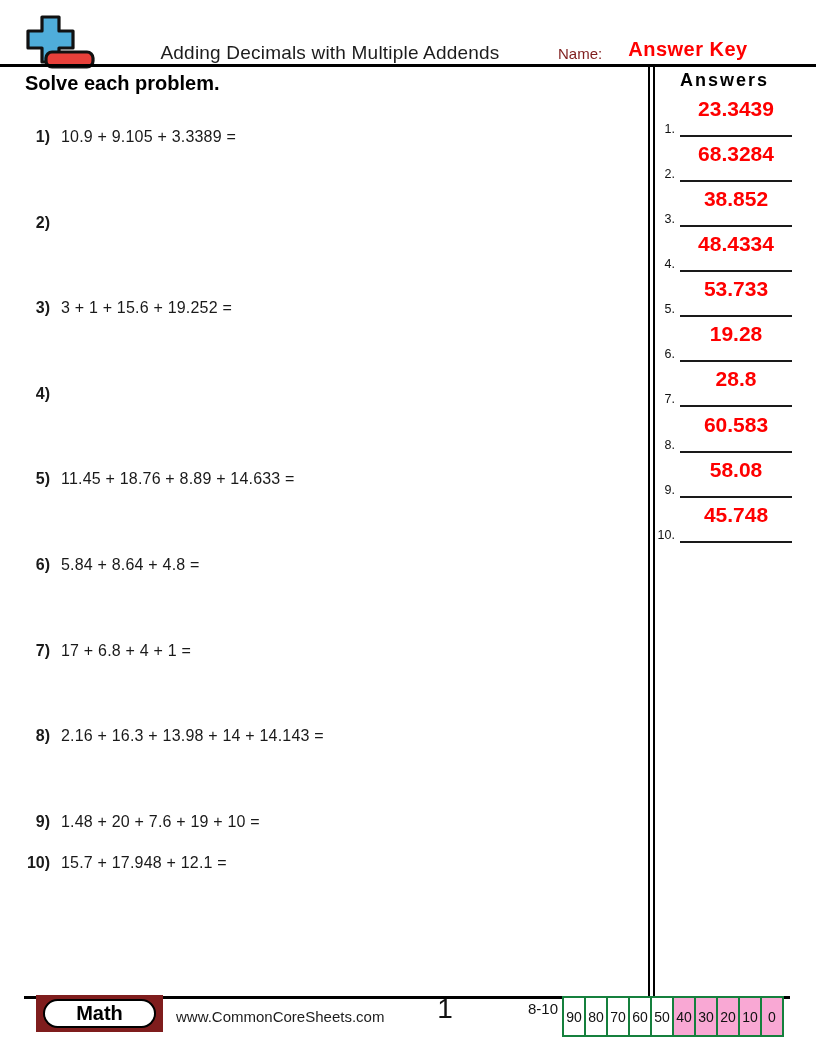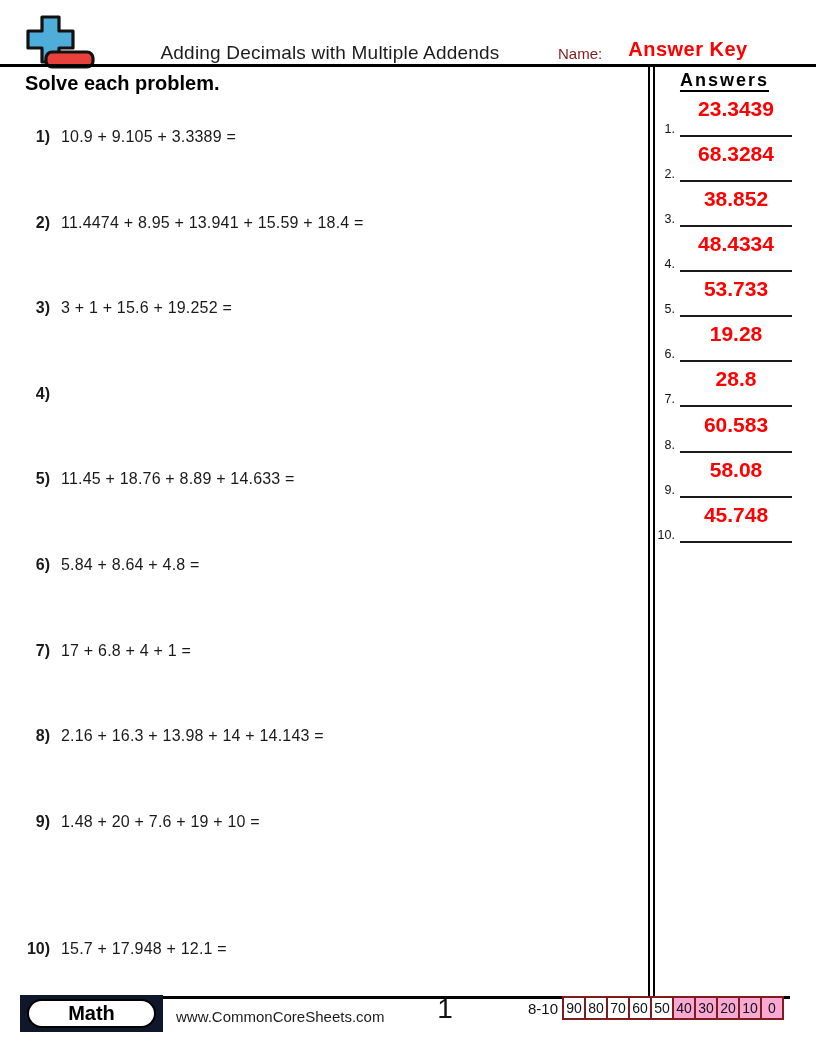--- a/index.html
+++ b/index.html
@@ -30,43 +30,43 @@
 
   
   .problem { position:absolute; left:0; width:640px; display:flex; align-items:baseline; }
   .pnum { width:50px; text-align:right; font-size:16px; font-weight:700; color:#1a1a1a; flex:0 0 50px; }
   .pexpr { margin-left:11px; font-size:16px; color:#1a1a1a; letter-spacing:.2px; }
 
   
   .answers-header {
     position:absolute; left:657px; top:70px; width:135px; text-align:center;
     font-size:18px; font-weight:700; letter-spacing:2px; color:#000;
-    text-decoration:underline; text-underline-offset:4px; text-decoration-thickness:2px;
+    text-underline-offset:4px; text-decoration-thickness:2px;
   }
   .answer-row { position:absolute; left:652px; width:140px; height:34px; display:flex; align-items:flex-end; }
   .anum { flex:0 0 28px; text-align:right; font-size:12.5px; color:#111; padding-right:5px; padding-bottom:1px; }
   .aline {
     flex:1; border-bottom:2px solid #1a1a1a; text-align:center;
     font-size:21px; font-weight:700; color:#fe0000; line-height:1.15; padding-bottom:14px;
   }
 
   
   .footer-rule { position:absolute; left:24px; top:996px; width:766px; height:3px; background:#000; }
-  .math-badge { position:absolute; left:20px; top:995px; width:143px; height:37px; background:#0f172a; }
+  .math-badge { position:absolute; left:36px; top:995px; width:127px; height:37px; background:#7f1d1d; }
   .math-pill {
     position:absolute; left:7px; top:4px; right:7px; bottom:4px; background:#fff;
     border:2.5px solid #000; border-radius:15px; display:flex; align-items:center; justify-content:center;
     font-size:20px; font-weight:700; color:#000;
   }
   .website { position:absolute; left:176px; top:1008px; font-size:15px; color:#1c1c1c; }
   .page-number { position:absolute; left:400px; top:993px; width:90px; text-align:center; font-size:28px; color:#111; }
   .score-range { position:absolute; left:486px; top:1000px; width:72px; text-align:right; font-size:15px; color:#111; }
   .score-strip { position:absolute; left:562px; top:996px; display:flex; }
   .score-cell {
-    width:24px; height:24px; margin-left:-2px; border:2px solid #7f1d1d; background:#fff;
+    width:24px; height:41px; margin-left:-2px; border:2px solid #15803d; background:#fff;
     display:flex; align-items:center; justify-content:center; font-size:14px; color:#111;
   }
   .score-cell:first-child { margin-left:0; }
   .score-cell.hl { background:#f9a8d4; }
 </style>
 </head>
 <body>
 
 <div class="logo">
   <svg width="80" height="56" viewBox="0 0 80 56" xmlns="http://www.w3.org/2000/svg">
@@ -81,21 +81,20 @@
 <div class="instruction">Solve each problem.</div>
 
 <div class="divider"></div>
 
 <div class="problem" style="top:128px">
   <span class="pnum">1)</span>
   <span class="pexpr">10.9 + 9.105 + 3.3389 =</span>
 </div>
 <div class="problem" style="top:214px">
   <span class="pnum">2)</span>
-  <span class="pexpr">11.4474 + 8.95 + 13.941 + 15.59 + 18.4 =</span>
 </div>
 <div class="problem" style="top:299px">
   <span class="pnum">3)</span>
   <span class="pexpr">3 + 1 + 15.6 + 19.252 =</span>
 </div>
 <div class="problem" style="top:385px">
   <span class="pnum">4)</span>
 </div>
 <div class="problem" style="top:470px">
   <span class="pnum">5)</span>
@@ -110,21 +109,21 @@
   <span class="pexpr">17 + 6.8 + 4 + 1 =</span>
 </div>
 <div class="problem" style="top:727px">
   <span class="pnum">8)</span>
   <span class="pexpr">2.16 + 16.3 + 13.98 + 14 + 14.143 =</span>
 </div>
 <div class="problem" style="top:813px">
   <span class="pnum">9)</span>
   <span class="pexpr">1.48 + 20 + 7.6 + 19 + 10 =</span>
 </div>
-<div class="problem" style="top:940px">
+<div class="problem" style="top:854px">
   <span class="pnum">10)</span>
   <span class="pexpr">15.7 + 17.948 + 12.1 =</span>
 </div>
 
 <div class="answers-header">Answers</div>
 
 <div class="answer-row" style="top:103px">
   <span class="anum">1.</span>
   <span class="aline">23.3439</span>
 </div>

